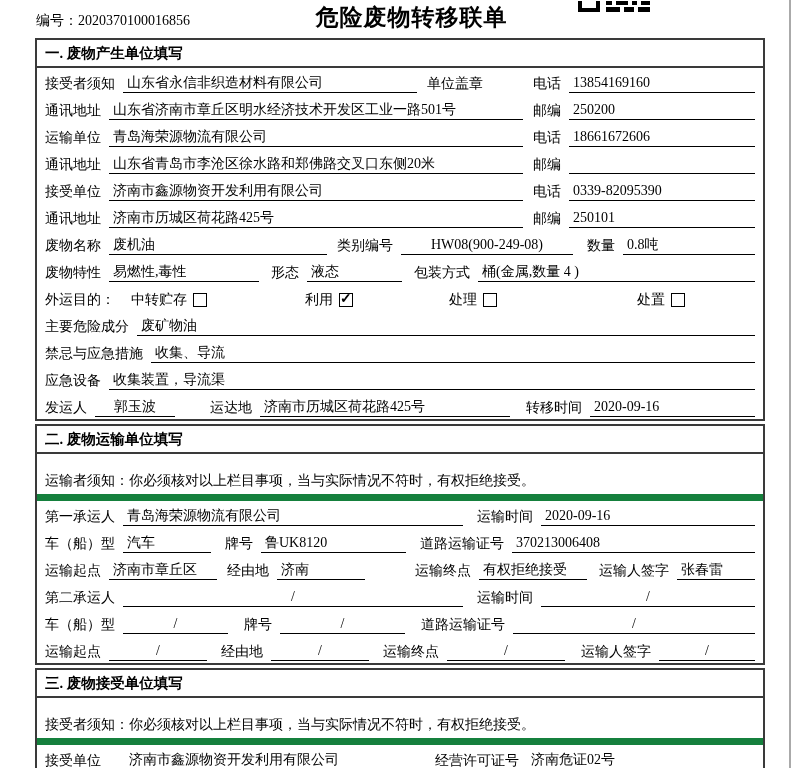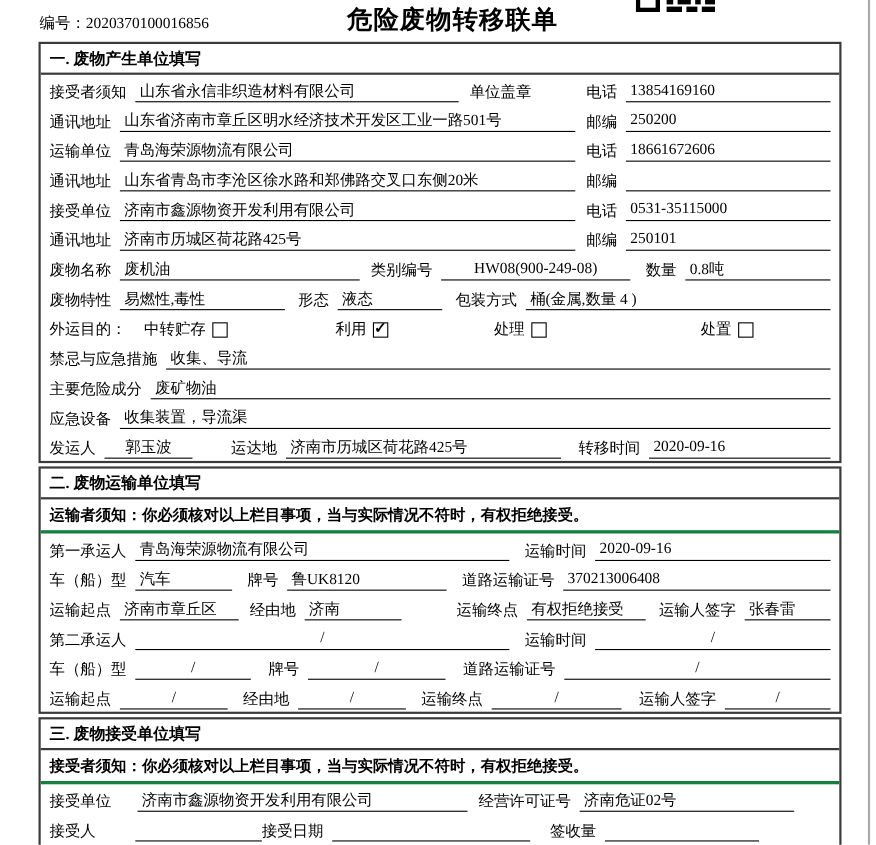--- a/index.html
+++ b/index.html
@@ -8,21 +8,21 @@
     font-family:"Liberation Serif","DejaVu Serif",serif;
     color:#000;font-size:14px;
   }
   .page-edge{position:absolute;right:5px;top:0;width:2px;height:768px;background:#aaa;}
   .hdr{position:relative;height:38px;}
   .hdr-no{position:absolute;left:36px;top:12px;font-size:14px;}
   .hdr-title{position:absolute;left:12px;right:0;top:2px;text-align:center;font-size:23px;font-weight:bold;letter-spacing:1px;margin-left:15px;}
   .qr{position:absolute;left:578px;top:0;width:78px;height:11px;}
   .box{margin:0 31px 3px 35px;border:2px solid #3a3a3a;background:#fff;}
   .sec-h{font-weight:bold;font-size:14.5px;padding:4px 8px 3px;border-bottom:2px solid #3a3a3a;}
-  .notice{padding:6px 8px 4px;border-bottom:3px solid #15803d;font-weight:bold;}
+  .notice{padding:18px 8px 4px;border-bottom:7px solid #15803d;}
   .row{display:flex;align-items:flex-end;padding:3px 8px 2px;min-height:22px;}
   .lb{white-space:nowrap;margin-right:8px;}
   .uv{border-bottom:1px solid #000;min-height:18px;white-space:nowrap;padding:0 4px;box-sizing:border-box;}
   .grow{flex:1;}
   .rcol{width:222px;display:flex;align-items:flex-end;flex-shrink:0;}
   .opt{display:flex;align-items:center;white-space:nowrap;}
   .olb{margin-right:6px;}
   .checkbox{display:inline-block;width:12px;height:12px;border:1.5px solid #000;position:relative;flex-shrink:0;}
   .checkbox.checked::after{content:"✓";position:absolute;top:-4px;left:0;font-size:14px;font-weight:bold;}
   .ctr{text-align:center;}
@@ -91,21 +91,21 @@
       <span class="lb">邮编</span>
       <span class="uv grow"></span>
     </span>
   </div>
 
   <div class="row">
     <span class="lb">接受单位</span>
     <span class="uv grow" style="margin-right:10px;">济南市鑫源物资开发利用有限公司</span>
     <span class="rcol">
       <span class="lb">电话</span>
-      <span class="uv grow">0531-35115000</span>
+      <span class="uv grow">0339-82095390</span>
     </span>
   </div>
 
   <div class="row">
     <span class="lb">通讯地址</span>
     <span class="uv grow" style="margin-right:10px;">济南市历城区荷花路425号</span>
     <span class="rcol">
       <span class="lb">邮编</span>
       <span class="uv grow">250101</span>
     </span>
@@ -143,27 +143,27 @@
       <span class="olb">处理</span>
       <span class="checkbox"></span>
     </span>
     <span class="opt" style="margin-left:140px;align-items:center;">
       <span class="olb">处置</span>
       <span class="checkbox"></span>
     </span>
   </div>
 
   <div class="row">
+    <span class="lb">主要危险成分</span>
+    <span class="uv grow">废矿物油</span>
+  </div>
+
+  <div class="row">
     <span class="lb">禁忌与应急措施</span>
     <span class="uv grow">收集、导流</span>
-  </div>
-
-  <div class="row">
-    <span class="lb">主要危险成分</span>
-    <span class="uv grow">废矿物油</span>
   </div>
 
   <div class="row">
     <span class="lb">应急设备</span>
     <span class="uv grow">收集装置，导流渠</span>
   </div>
 
   <div class="row">
     <span class="lb">发运人</span>
     <span class="uv ctr" style="width:80px;">郭玉波</span>

